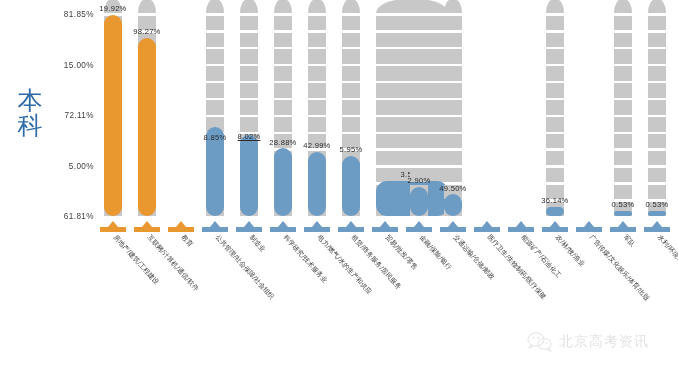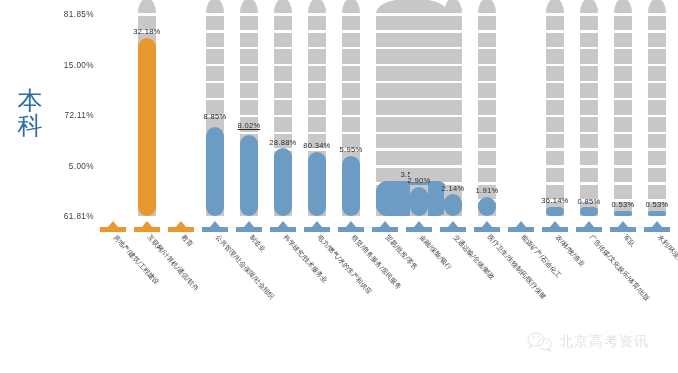--- a/index.html
+++ b/index.html
@@ -201,76 +201,95 @@
 
   <div id="y-axis">
       <div class="y-tick" style="top: 216px;">61.81%</div>
       <div class="y-tick" style="top: 165.5px;">5.00%</div>
       <div class="y-tick" style="top: 115px;">72.11%</div>
       <div class="y-tick" style="top: 64.5px;">15.00%</div>
       <div class="y-tick" style="top: 14px;">81.85%</div>
     </div>
 
   <div id="plot-area">
+      <div class="bar-slot" style="left: 8px; width: 18px;">
+        <div class="ghost-stack">
+          <div class="ghost-seg" style="height: 14.5px;"></div>
+          <div class="ghost-seg" style="height: 14.5px;"></div>
+          <div class="ghost-seg" style="height: 14.5px;"></div>
+          <div class="ghost-seg" style="height: 14.5px;"></div>
+          <div class="ghost-seg" style="height: 14.5px;"></div>
+          <div class="ghost-seg" style="height: 14.5px;"></div>
+          <div class="ghost-seg" style="height: 14.5px;"></div>
+          <div class="ghost-seg" style="height: 14.5px;"></div>
+          <div class="ghost-seg" style="height: 14.5px;"></div>
+          <div class="ghost-seg" style="height: 14.5px;"></div>
+          <div class="ghost-seg" style="height: 14.5px;"></div>
+          <div class="ghost-seg" style="height: 14.5px;"></div>
+          <div class="ghost-seg cap" style="height: 14.5px;"></div>
+        </div>
+        <div class="fill orange" style="height: 201.192px; background: rgb(232, 152, 47);"></div>
+        <div class="val-label" style="bottom: 202.692px;">19.92%</div>
+      </div>
       <div class="bar-slot" style="left: 42px; width: 18px;">
         <div class="ghost-stack">
           <div class="ghost-seg" style="height: 14.5px;"></div>
           <div class="ghost-seg" style="height: 14.5px;"></div>
           <div class="ghost-seg" style="height: 14.5px;"></div>
           <div class="ghost-seg" style="height: 14.5px;"></div>
           <div class="ghost-seg" style="height: 14.5px;"></div>
           <div class="ghost-seg" style="height: 14.5px;"></div>
           <div class="ghost-seg" style="height: 14.5px;"></div>
           <div class="ghost-seg" style="height: 14.5px;"></div>
           <div class="ghost-seg" style="height: 14.5px;"></div>
           <div class="ghost-seg" style="height: 14.5px;"></div>
           <div class="ghost-seg" style="height: 14.5px;"></div>
           <div class="ghost-seg" style="height: 14.5px;"></div>
           <div class="ghost-seg cap" style="height: 14.5px;"></div>
         </div>
         <div class="fill orange" style="height: 178.063px; background: rgb(232, 152, 47);"></div>
-        <div class="val-label" style="bottom: 179.563px;">32.18%</div>
+        <div class="val-label" style="bottom: 179.563px;">98.27%</div>
       </div>
       <div class="bar-slot" style="left: 110px; width: 18px;">
         <div class="ghost-stack">
           <div class="ghost-seg" style="height: 14.5px;"></div>
           <div class="ghost-seg" style="height: 14.5px;"></div>
           <div class="ghost-seg" style="height: 14.5px;"></div>
           <div class="ghost-seg" style="height: 14.5px;"></div>
           <div class="ghost-seg" style="height: 14.5px;"></div>
           <div class="ghost-seg" style="height: 14.5px;"></div>
           <div class="ghost-seg" style="height: 14.5px;"></div>
           <div class="ghost-seg" style="height: 14.5px;"></div>
           <div class="ghost-seg" style="height: 14.5px;"></div>
           <div class="ghost-seg" style="height: 14.5px;"></div>
           <div class="ghost-seg" style="height: 14.5px;"></div>
           <div class="ghost-seg" style="height: 14.5px;"></div>
           <div class="ghost-seg cap" style="height: 14.5px;"></div>
         </div>
         <div class="fill blue" style="height: 89.385px; background: rgb(108, 155, 196);"></div>
-        <div class="val-label" style="bottom: 95px;">8.85%</div>
+        <div class="val-label" style="bottom: 74px;">8.85%</div>
       </div>
       <div class="bar-slot" style="left: 144px; width: 18px;">
         <div class="ghost-stack">
           <div class="ghost-seg" style="height: 14.5px;"></div>
           <div class="ghost-seg" style="height: 14.5px;"></div>
           <div class="ghost-seg" style="height: 14.5px;"></div>
           <div class="ghost-seg" style="height: 14.5px;"></div>
           <div class="ghost-seg" style="height: 14.5px;"></div>
           <div class="ghost-seg" style="height: 14.5px;"></div>
           <div class="ghost-seg" style="height: 14.5px;"></div>
           <div class="ghost-seg" style="height: 14.5px;"></div>
           <div class="ghost-seg" style="height: 14.5px;"></div>
           <div class="ghost-seg" style="height: 14.5px;"></div>
           <div class="ghost-seg" style="height: 14.5px;"></div>
           <div class="ghost-seg" style="height: 14.5px;"></div>
           <div class="ghost-seg cap" style="height: 14.5px;"></div>
         </div>
         <div class="fill blue" style="height: 81.002px; background: rgb(108, 155, 196);"></div>
-        <div class="val-label" style="bottom: 86px; text-decoration: underline;">8.02%</div>
+        <div class="val-label" style="bottom: 75px; text-decoration: underline;">8.02%</div>
       </div>
       <div class="bar-slot" style="left: 178px; width: 18px;">
         <div class="ghost-stack">
           <div class="ghost-seg" style="height: 14.5px;"></div>
           <div class="ghost-seg" style="height: 14.5px;"></div>
           <div class="ghost-seg" style="height: 14.5px;"></div>
           <div class="ghost-seg" style="height: 14.5px;"></div>
           <div class="ghost-seg" style="height: 14.5px;"></div>
           <div class="ghost-seg" style="height: 14.5px;"></div>
           <div class="ghost-seg" style="height: 14.5px;"></div>
@@ -294,21 +313,21 @@
           <div class="ghost-seg" style="height: 14.5px;"></div>
           <div class="ghost-seg" style="height: 14.5px;"></div>
           <div class="ghost-seg" style="height: 14.5px;"></div>
           <div class="ghost-seg" style="height: 14.5px;"></div>
           <div class="ghost-seg" style="height: 14.5px;"></div>
           <div class="ghost-seg" style="height: 14.5px;"></div>
           <div class="ghost-seg" style="height: 14.5px;"></div>
           <div class="ghost-seg cap" style="height: 14.5px;"></div>
         </div>
         <div class="fill blue" style="height: 64.034px; background: rgb(108, 155, 196);"></div>
-        <div class="val-label" style="bottom: 65.534px;">80.34%</div>
+        <div class="val-label" style="bottom: 65.534px;">42.99%</div>
       </div>
       <div class="bar-slot" style="left: 246px; width: 18px;">
         <div class="ghost-stack">
           <div class="ghost-seg" style="height: 14.5px;"></div>
           <div class="ghost-seg" style="height: 14.5px;"></div>
           <div class="ghost-seg" style="height: 14.5px;"></div>
           <div class="ghost-seg" style="height: 14.5px;"></div>
           <div class="ghost-seg" style="height: 14.5px;"></div>
           <div class="ghost-seg" style="height: 14.5px;"></div>
           <div class="ghost-seg" style="height: 14.5px;"></div>
@@ -370,78 +389,40 @@
           <div class="ghost-seg" style="height: 14.5px;"></div>
           <div class="ghost-seg" style="height: 14.5px;"></div>
           <div class="ghost-seg" style="height: 14.5px;"></div>
           <div class="ghost-seg" style="height: 14.5px;"></div>
           <div class="ghost-seg" style="height: 14.5px;"></div>
           <div class="ghost-seg" style="height: 14.5px;"></div>
           <div class="ghost-seg" style="height: 14.5px;"></div>
           <div class="ghost-seg cap" style="height: 14.5px;"></div>
         </div>
         <div class="fill blue" style="height: 21.614px; background: rgb(108, 155, 196);"></div>
-        <div class="val-label" style="bottom: 23.114px;">2.14%</div>
-      </div>
-      <div class="bar-slot" style="left: 382px; width: 18px;">
-        <div class="ghost-stack">
-          <div class="ghost-seg" style="height: 14.5px;"></div>
-          <div class="ghost-seg" style="height: 14.5px;"></div>
-          <div class="ghost-seg" style="height: 14.5px;"></div>
-          <div class="ghost-seg" style="height: 14.5px;"></div>
-          <div class="ghost-seg" style="height: 14.5px;"></div>
-          <div class="ghost-seg" style="height: 14.5px;"></div>
-          <div class="ghost-seg" style="height: 14.5px;"></div>
-          <div class="ghost-seg" style="height: 14.5px;"></div>
-          <div class="ghost-seg" style="height: 14.5px;"></div>
-          <div class="ghost-seg" style="height: 14.5px;"></div>
-          <div class="ghost-seg" style="height: 14.5px;"></div>
-          <div class="ghost-seg" style="height: 14.5px;"></div>
-          <div class="ghost-seg cap" style="height: 14.5px;"></div>
-        </div>
-        <div class="fill blue" style="height: 19.291px; background: rgb(108, 155, 196);"></div>
-        <div class="val-label" style="bottom: 20.791px;">1.91%</div>
+        <div class="val-label" style="bottom: 23.114px;">49.50%</div>
       </div>
       <div class="bar-slot" style="left: 450px; width: 18px;">
         <div class="ghost-stack">
           <div class="ghost-seg" style="height: 14.5px;"></div>
           <div class="ghost-seg" style="height: 14.5px;"></div>
           <div class="ghost-seg" style="height: 14.5px;"></div>
           <div class="ghost-seg" style="height: 14.5px;"></div>
           <div class="ghost-seg" style="height: 14.5px;"></div>
           <div class="ghost-seg" style="height: 14.5px;"></div>
           <div class="ghost-seg" style="height: 14.5px;"></div>
           <div class="ghost-seg" style="height: 14.5px;"></div>
           <div class="ghost-seg" style="height: 14.5px;"></div>
           <div class="ghost-seg" style="height: 14.5px;"></div>
           <div class="ghost-seg" style="height: 14.5px;"></div>
           <div class="ghost-seg" style="height: 14.5px;"></div>
           <div class="ghost-seg cap" style="height: 14.5px;"></div>
         </div>
         <div class="fill blue" style="height: 9.292px; background: rgb(108, 155, 196);"></div>
         <div class="val-label" style="bottom: 10.792px;">36.14%</div>
-      </div>
-      <div class="bar-slot" style="left: 484px; width: 18px;">
-        <div class="ghost-stack">
-          <div class="ghost-seg" style="height: 14.5px;"></div>
-          <div class="ghost-seg" style="height: 14.5px;"></div>
-          <div class="ghost-seg" style="height: 14.5px;"></div>
-          <div class="ghost-seg" style="height: 14.5px;"></div>
-          <div class="ghost-seg" style="height: 14.5px;"></div>
-          <div class="ghost-seg" style="height: 14.5px;"></div>
-          <div class="ghost-seg" style="height: 14.5px;"></div>
-          <div class="ghost-seg" style="height: 14.5px;"></div>
-          <div class="ghost-seg" style="height: 14.5px;"></div>
-          <div class="ghost-seg" style="height: 14.5px;"></div>
-          <div class="ghost-seg" style="height: 14.5px;"></div>
-          <div class="ghost-seg" style="height: 14.5px;"></div>
-          <div class="ghost-seg cap" style="height: 14.5px;"></div>
-        </div>
-        <div class="fill blue" style="height: 8.585px; background: rgb(108, 155, 196);"></div>
-        <div class="val-label" style="bottom: 10.085px;">0.85%</div>
       </div>
       <div class="bar-slot" style="left: 518px; width: 18px;">
         <div class="ghost-stack">
           <div class="ghost-seg" style="height: 14.5px;"></div>
           <div class="ghost-seg" style="height: 14.5px;"></div>
           <div class="ghost-seg" style="height: 14.5px;"></div>
           <div class="ghost-seg" style="height: 14.5px;"></div>
           <div class="ghost-seg" style="height: 14.5px;"></div>
           <div class="ghost-seg" style="height: 14.5px;"></div>
           <div class="ghost-seg" style="height: 14.5px;"></div>

